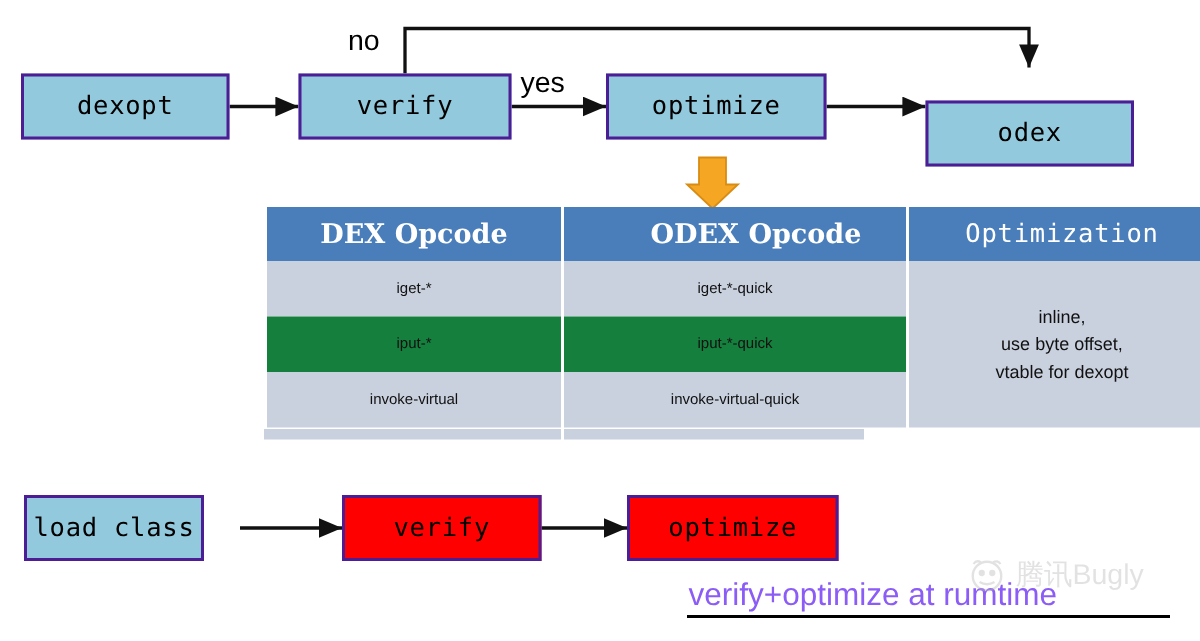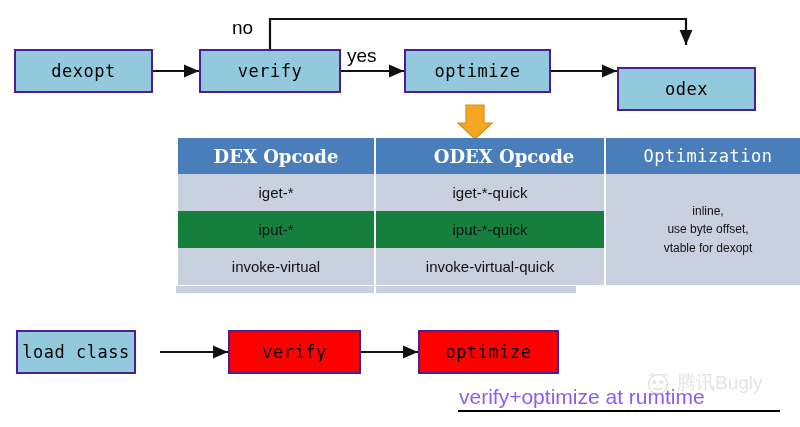--- a/index.html
+++ b/index.html
@@ -83,21 +83,21 @@
     padding: 0;
   }
   #opcode-table th.mono {
     font-family: "DejaVu Sans Mono", "Liberation Mono", monospace;
     font-weight: normal;
     font-size: 17px;
     letter-spacing: 0.5px;
   }
   #opcode-table td {
     height: 37px;
-    font-size: 15px;
+    font-size: 10px;
     color: #111111;
     text-align: center;
     padding: 0;
     font-family: "Liberation Sans", sans-serif;
   }
   #opcode-table tr.dark td  { background: #c9d0de; }
   #opcode-table tr.light td { background: #15803d; }
   #opcode-table td.note {
     background: #ccd3e0;
     font-size: 12px;

